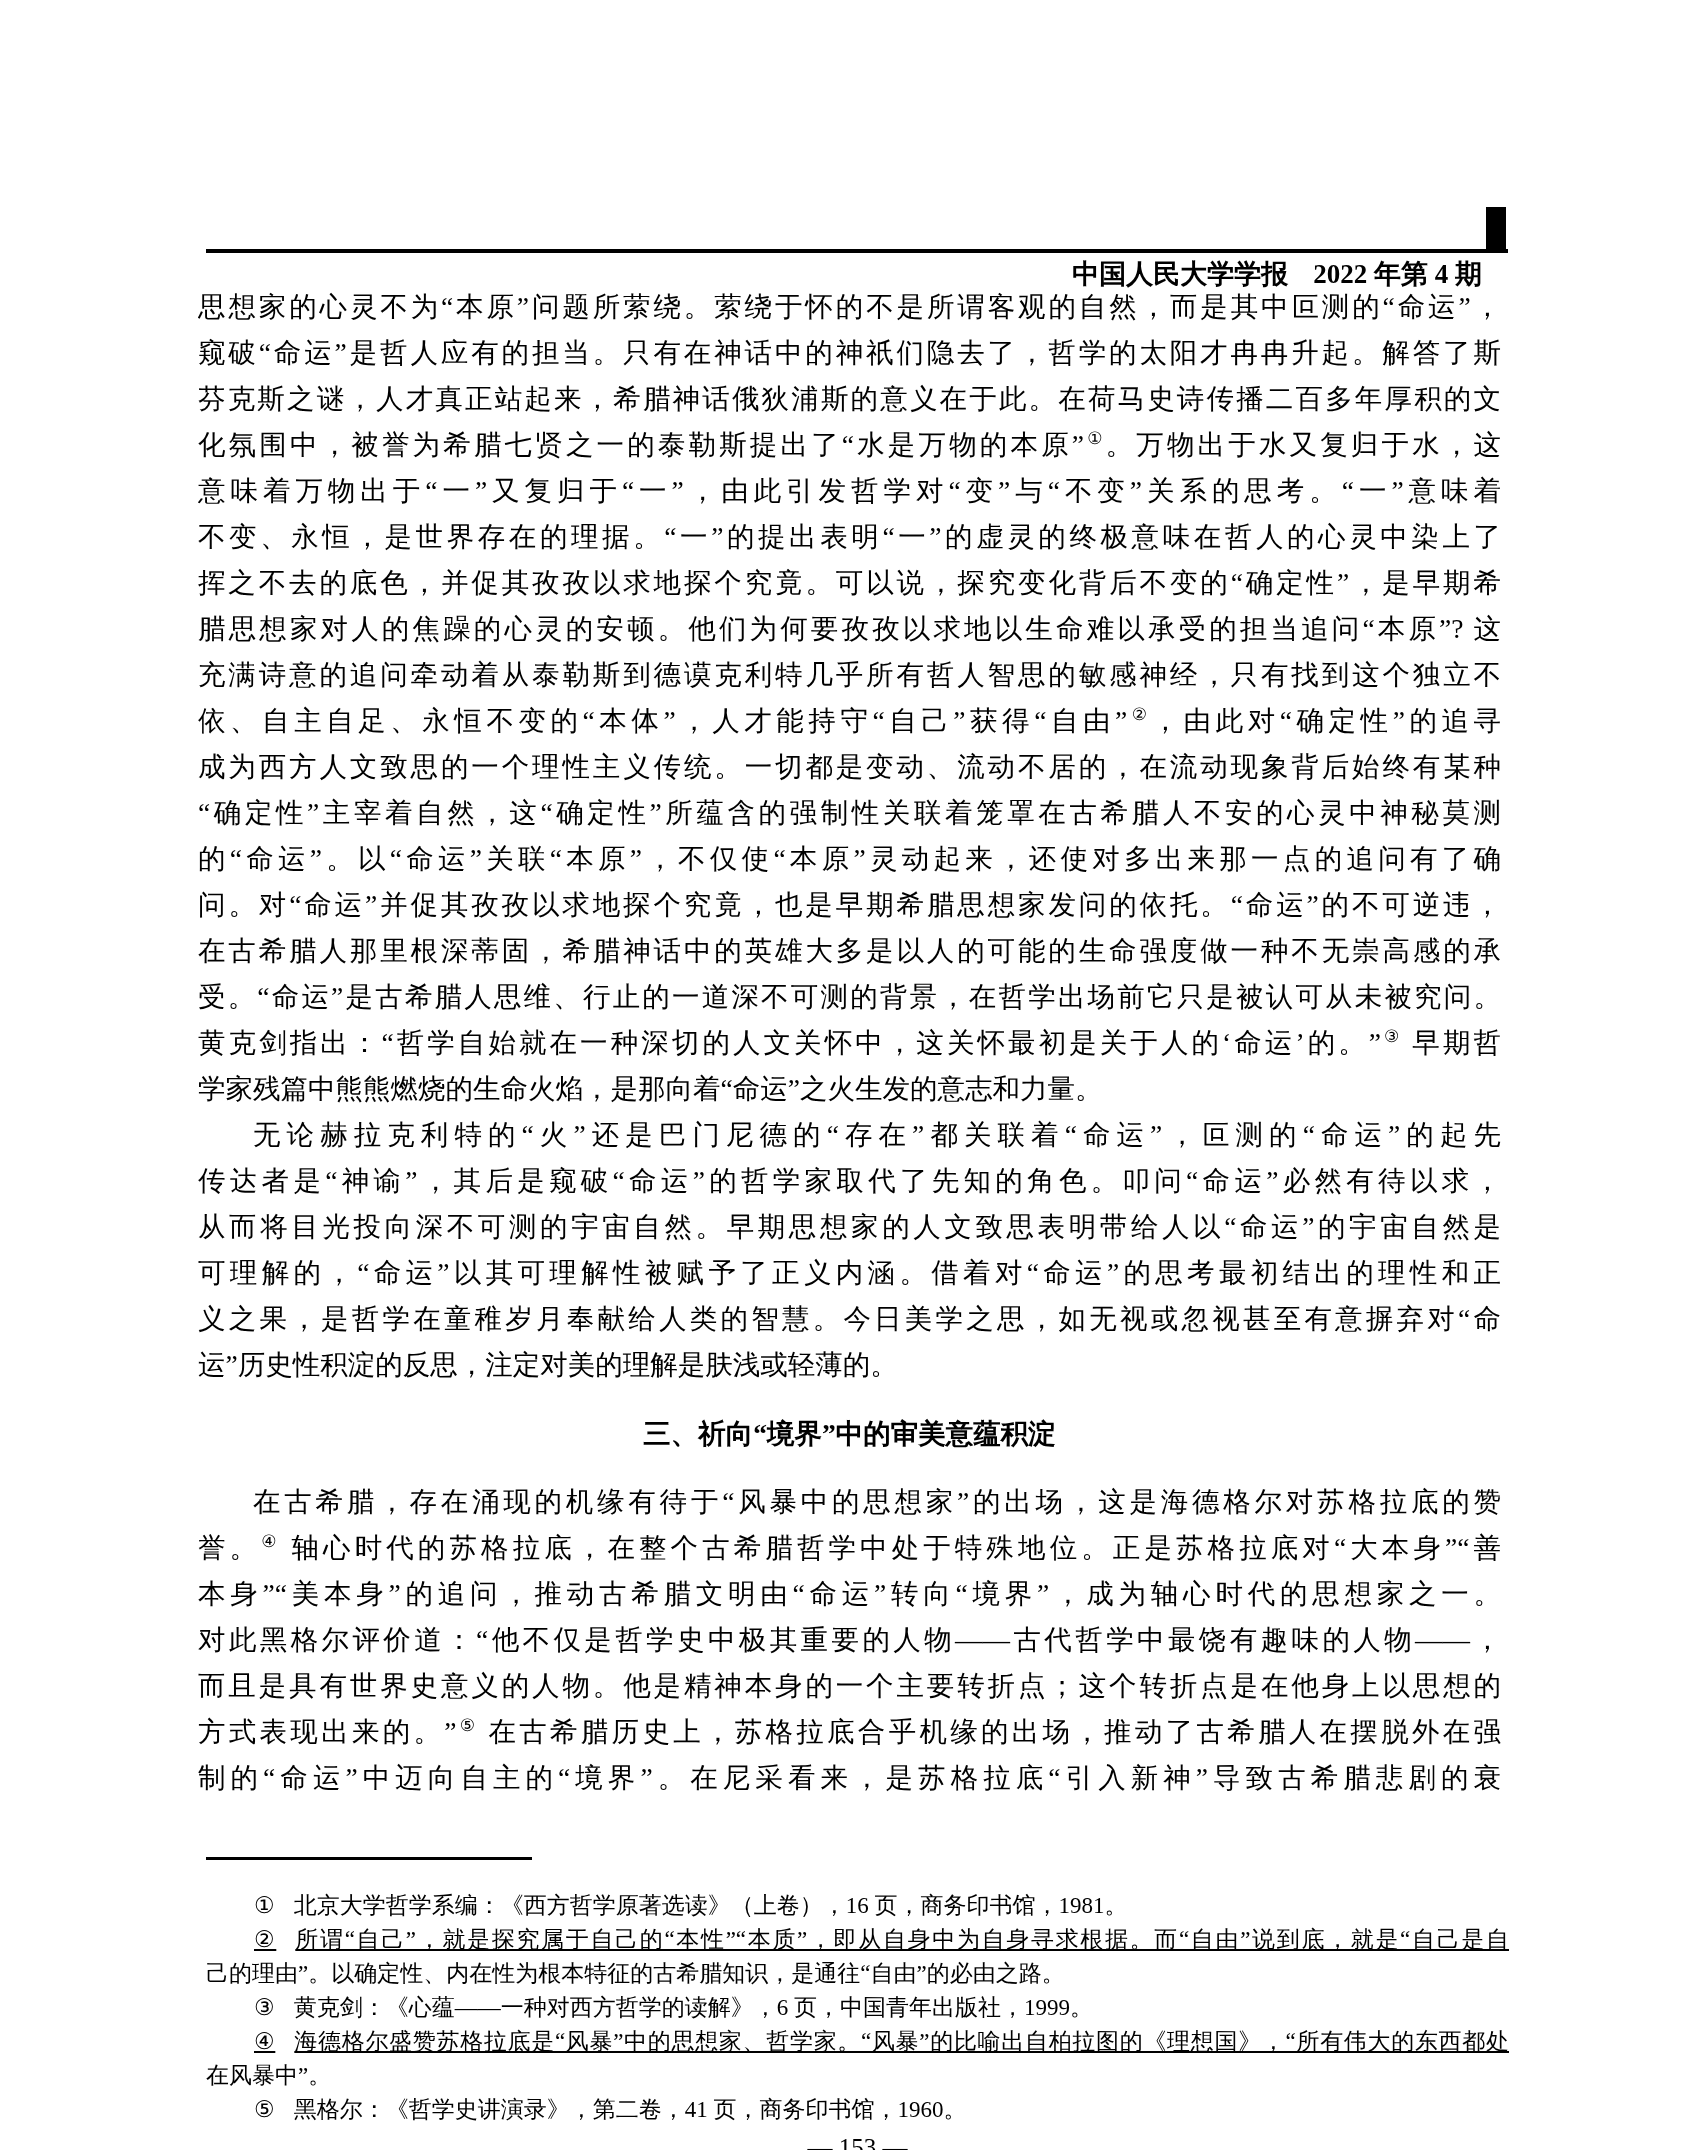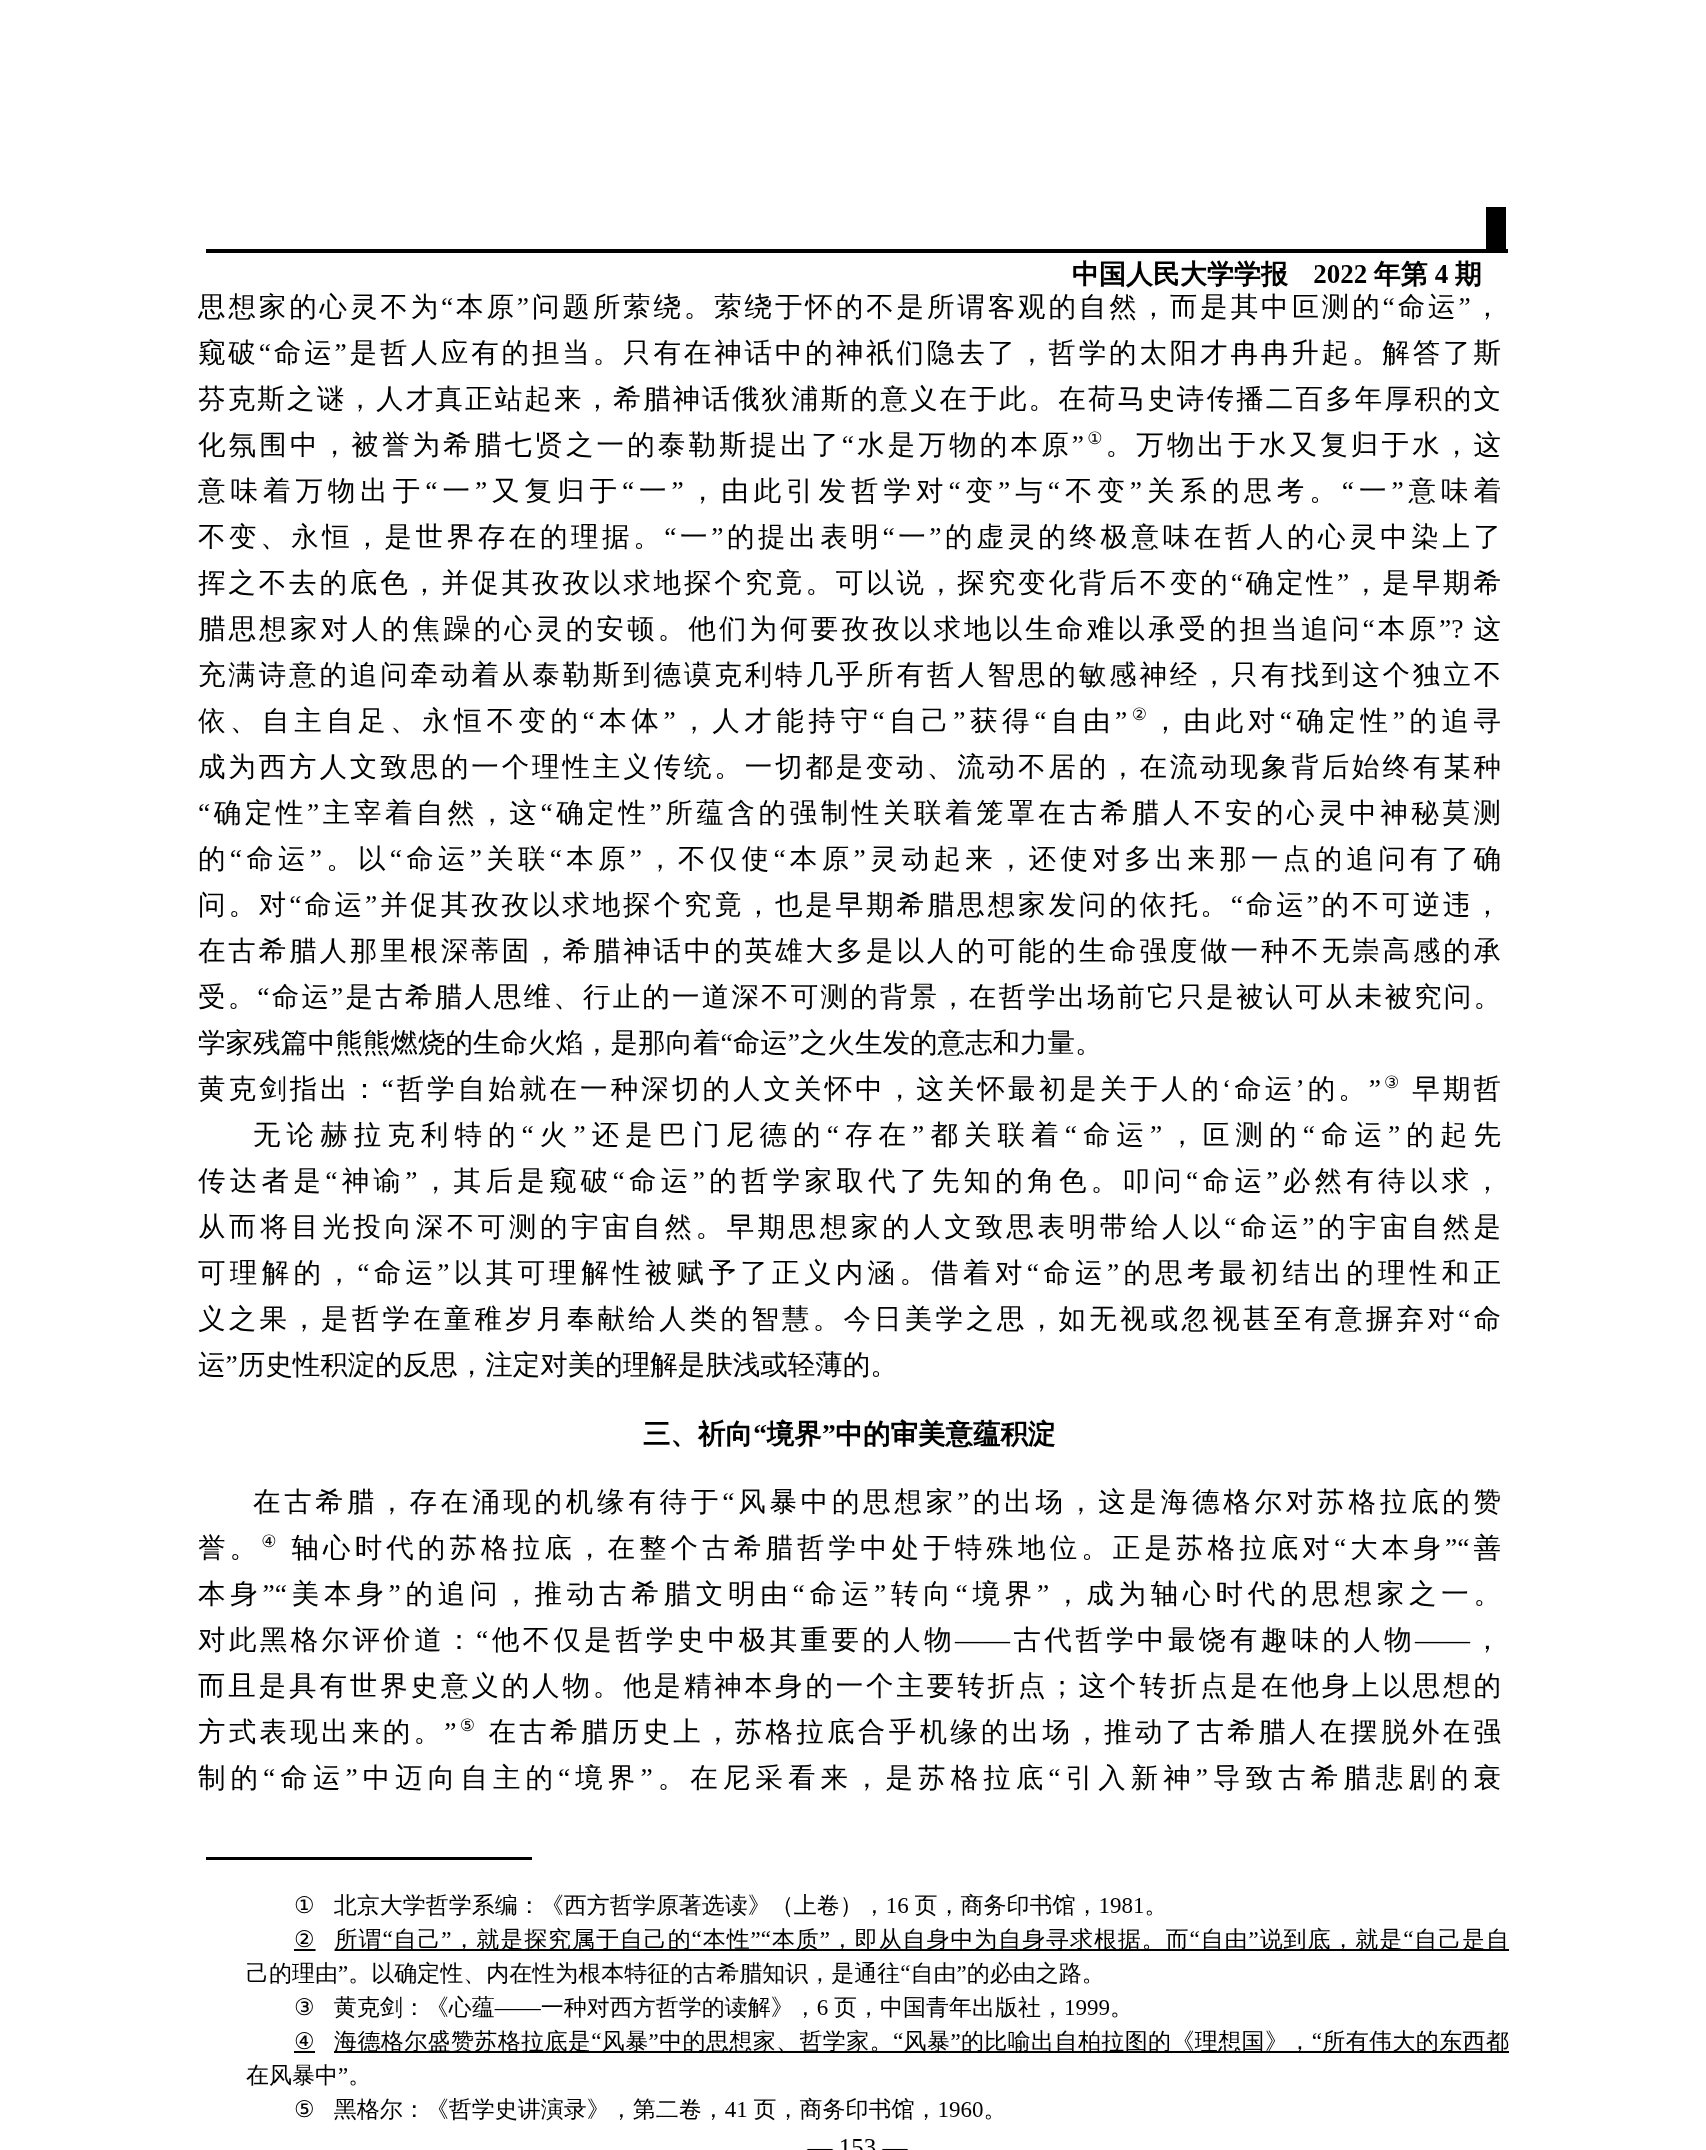--- a/index.html
+++ b/index.html
@@ -24,21 +24,21 @@
   .line.short{text-align-last:left;}
   .line.ind{text-indent:55px;}
   sup{font-size:0.62em;vertical-align:super;line-height:0;}
   .section-heading{
     height:91px;line-height:91px;font-size:27.5px;font-weight:bold;
     text-align:center;text-align-last:center;overflow:hidden;
   }
   
   .fn-divider{position:absolute;left:206px;top:1857px;width:326px;height:3px;background:#000;}
   .fn-block{position:absolute;left:206px;top:1889px;width:1303px;}
-  .fn-line{height:34px;line-height:34px;font-size:23px;overflow:hidden;margin-left:40px;}
+  .fn-line{height:34px;line-height:34px;font-size:23px;overflow:hidden;}
   .fn-line.jl{text-align:justify;text-align-last:justify;text-decoration:underline;}
   .fn-first{padding-left:48px;}
   .fn-marker{margin-right:19px;}
   
   .page-num{position:absolute;left:206px;top:2134px;width:1303px;text-align:center;font-size:25px;}
 </style>
 </head>
 <body>
 
 <div class="page">
@@ -59,22 +59,22 @@
     <div class="line">挥之不去的底色，并促其孜孜以求地探个究竟。可以说，探究变化背后不变的“确定性”，是早期希</div>
     <div class="line">腊思想家对人的焦躁的心灵的安顿。他们为何要孜孜以求地以生命难以承受的担当追问“本原”? 这</div>
     <div class="line">充满诗意的追问牵动着从泰勒斯到德谟克利特几乎所有哲人智思的敏感神经，只有找到这个独立不</div>
     <div class="line">依、自主自足、永恒不变的“本体”，人才能持守“自己”获得“自由”<sup>②</sup>，由此对“确定性”的追寻</div>
     <div class="line">成为西方人文致思的一个理性主义传统。一切都是变动、流动不居的，在流动现象背后始终有某种</div>
     <div class="line">“确定性”主宰着自然，这“确定性”所蕴含的强制性关联着笼罩在古希腊人不安的心灵中神秘莫测</div>
     <div class="line">的“命运”。以“命运”关联“本原”，不仅使“本原”灵动起来，还使对多出来那一点的追问有了确</div>
     <div class="line">问。对“命运”并促其孜孜以求地探个究竟，也是早期希腊思想家发问的依托。“命运”的不可逆违，</div>
     <div class="line">在古希腊人那里根深蒂固，希腊神话中的英雄大多是以人的可能的生命强度做一种不无崇高感的承</div>
     <div class="line">受。“命运”是古希腊人思维、行止的一道深不可测的背景，在哲学出场前它只是被认可从未被究问。</div>
+    <div class="line">黄克剑指出：“哲学自始就在一种深切的人文关怀中，这关怀最初是关于人的‘命运’的。”<sup>③</sup> 早期哲</div>
     <div class="line short">学家残篇中熊熊燃烧的生命火焰，是那向着“命运”之火生发的意志和力量。</div>
-    <div class="line">黄克剑指出：“哲学自始就在一种深切的人文关怀中，这关怀最初是关于人的‘命运’的。”<sup>③</sup> 早期哲</div>
 
     <div class="line ind">无论赫拉克利特的“火”还是巴门尼德的“存在”都关联着“命运”，叵测的“命运”的起先</div>
     <div class="line">传达者是“神谕”，其后是窥破“命运”的哲学家取代了先知的角色。叩问“命运”必然有待以求，</div>
     <div class="line">从而将目光投向深不可测的宇宙自然。早期思想家的人文致思表明带给人以“命运”的宇宙自然是</div>
     <div class="line">可理解的，“命运”以其可理解性被赋予了正义内涵。借着对“命运”的思考最初结出的理性和正</div>
     <div class="line">义之果，是哲学在童稚岁月奉献给人类的智慧。今日美学之思，如无视或忽视甚至有意摒弃对“命</div>
     <div class="line short">运”历史性积淀的反思，注定对美的理解是肤浅或轻薄的。</div>
 
     <div class="section-heading">三、祈向“境界”中的审美意蕴积淀</div>
 

